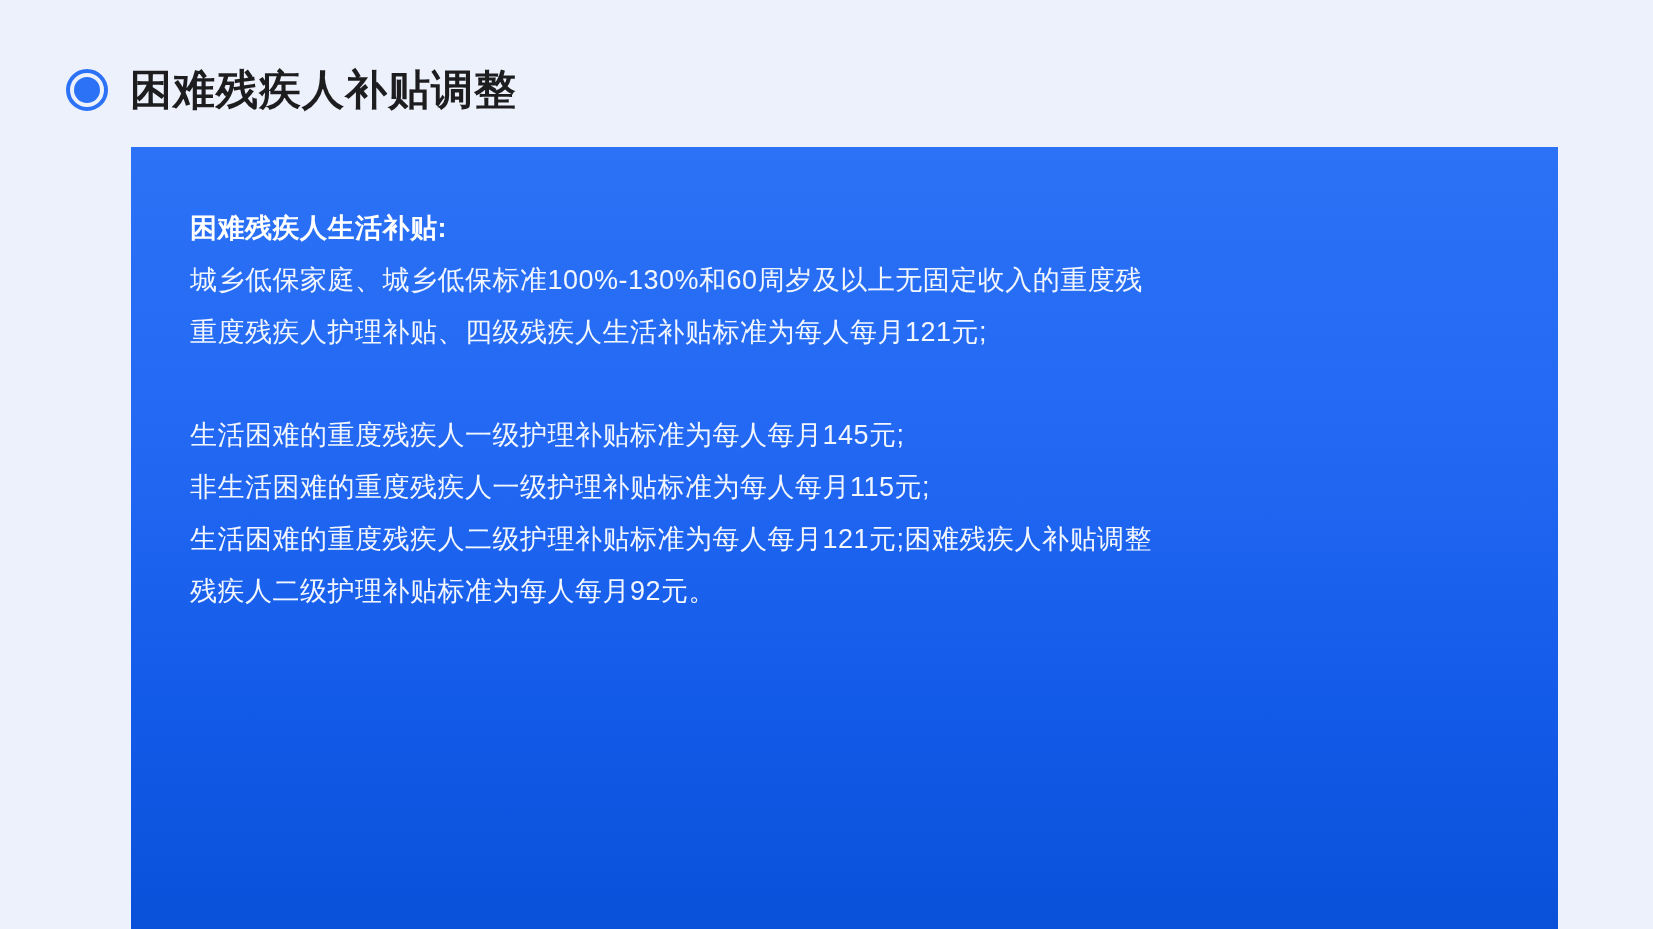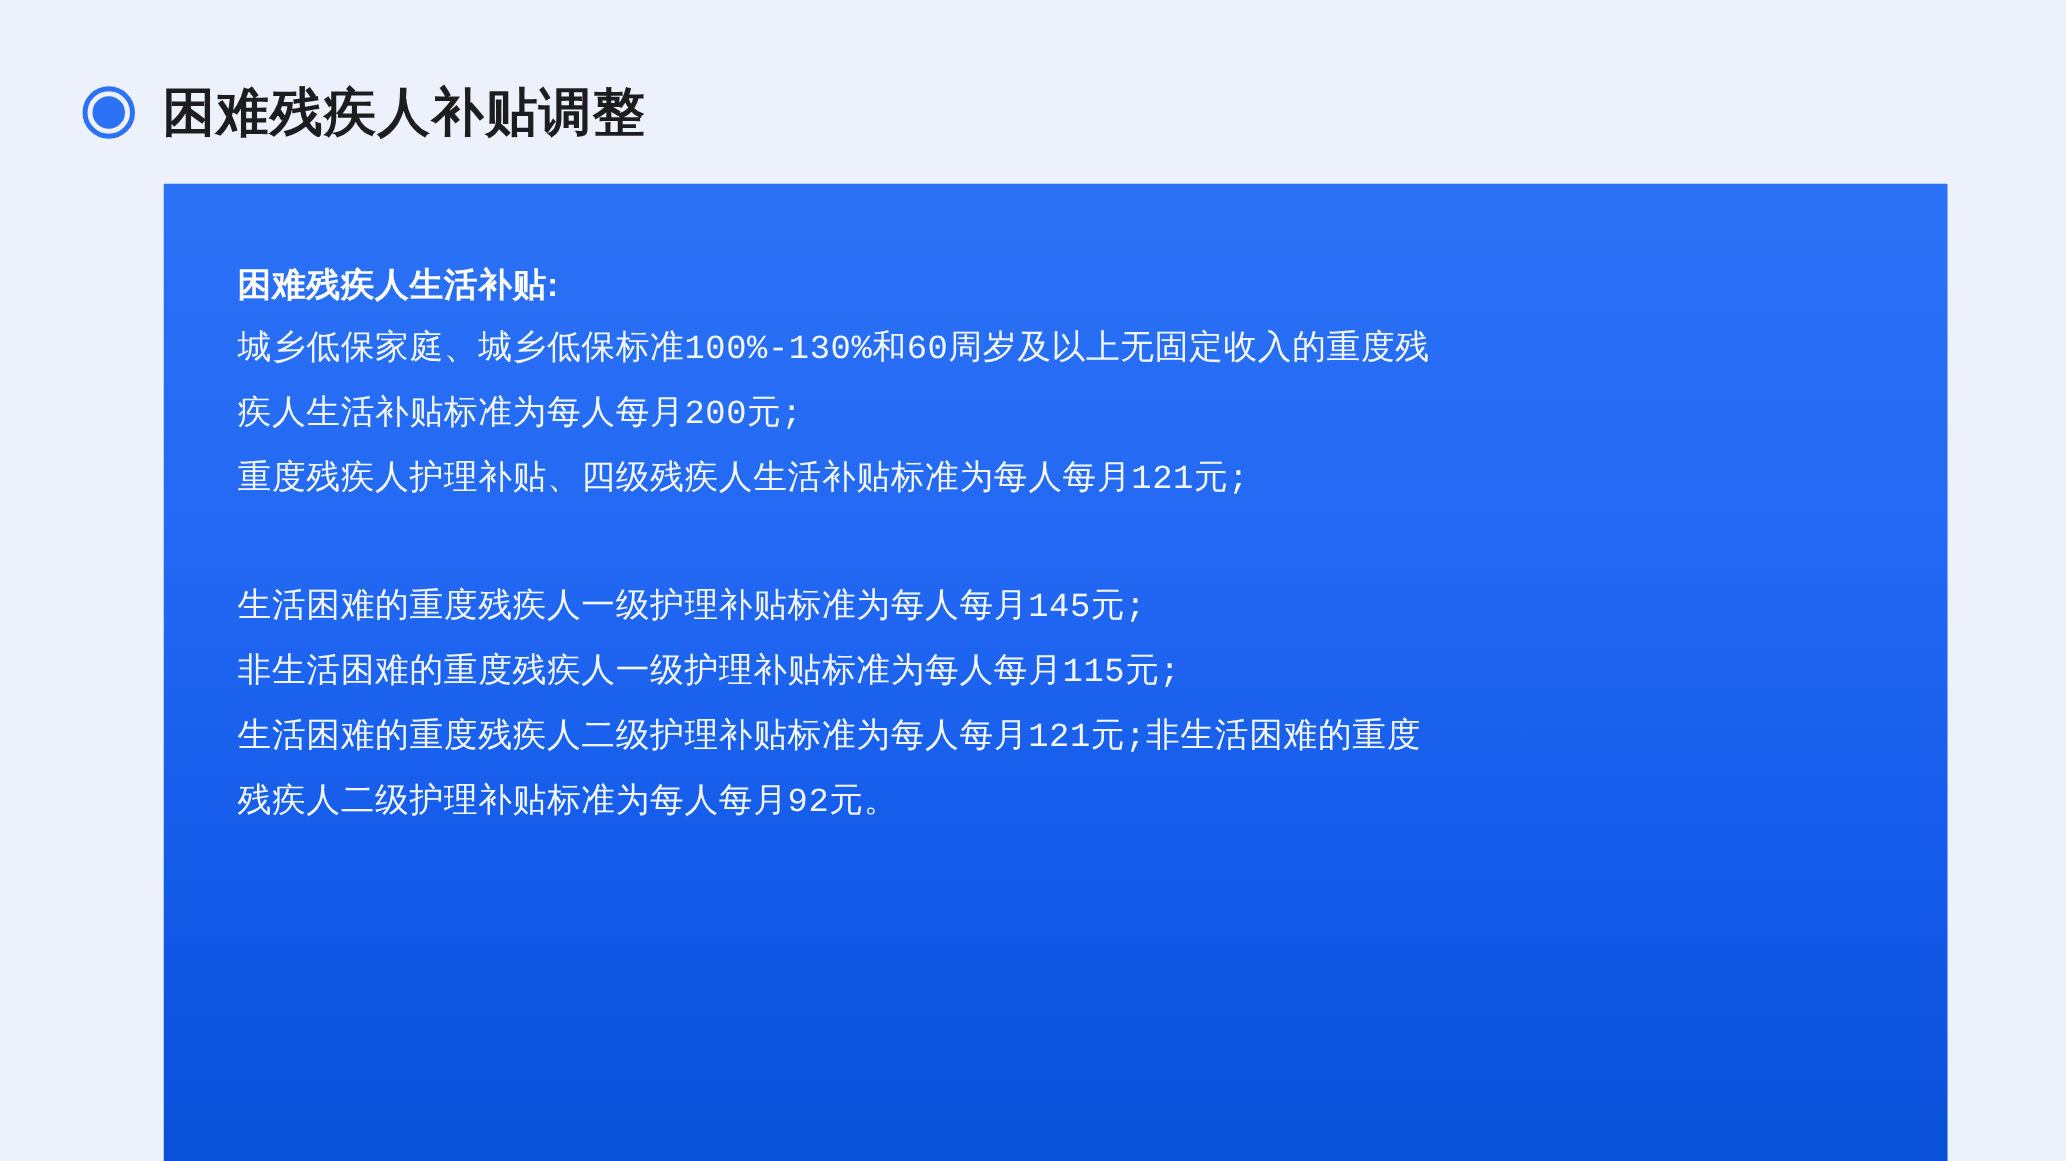--- a/index.html
+++ b/index.html
@@ -84,21 +84,20 @@
     white-space: nowrap;
   }
 
   .section-line {
     font-size: 27px;
     font-weight: normal;
     color: #f2f6ff;
     line-height: 52px;
     letter-spacing: 0.5px;
     white-space: nowrap;
-    font-family: Liberation Mono, monospace;
   }
 
   
   .watermark {
     position: absolute;
     left: 108px;
     top: 500px;
     width: 24px;
     height: 150px;
     color: #ffffff;
@@ -120,25 +119,24 @@
 </div>
 
 <div class="watermark"></div>
 
 <div class="content-card">
   <div class="card-body">
 
     <div class="section">
       <div class="section-heading">困难残疾人生活补贴:</div>
       <div class="section-line">城乡低保家庭、城乡低保标准100%-130%和60周岁及以上无固定收入的重度残</div>
-      <div class="section-line">疾人生活补贴标准为每人每月200元;</div>
       <div class="section-line">重度残疾人护理补贴、四级残疾人生活补贴标准为每人每月121元;</div>
     </div>
 
     <div class="section">
       <div class="section-line">生活困难的重度残疾人一级护理补贴标准为每人每月145元;</div>
       <div class="section-line">非生活困难的重度残疾人一级护理补贴标准为每人每月115元;</div>
-      <div class="section-line">生活困难的重度残疾人二级护理补贴标准为每人每月121元;非生活困难的重度</div>
+      <div class="section-line">生活困难的重度残疾人二级护理补贴标准为每人每月121元;困难残疾人补贴调整</div>
       <div class="section-line">残疾人二级护理补贴标准为每人每月92元。</div>
     </div>
 
   </div>
 </div>
 
 </body></html>

